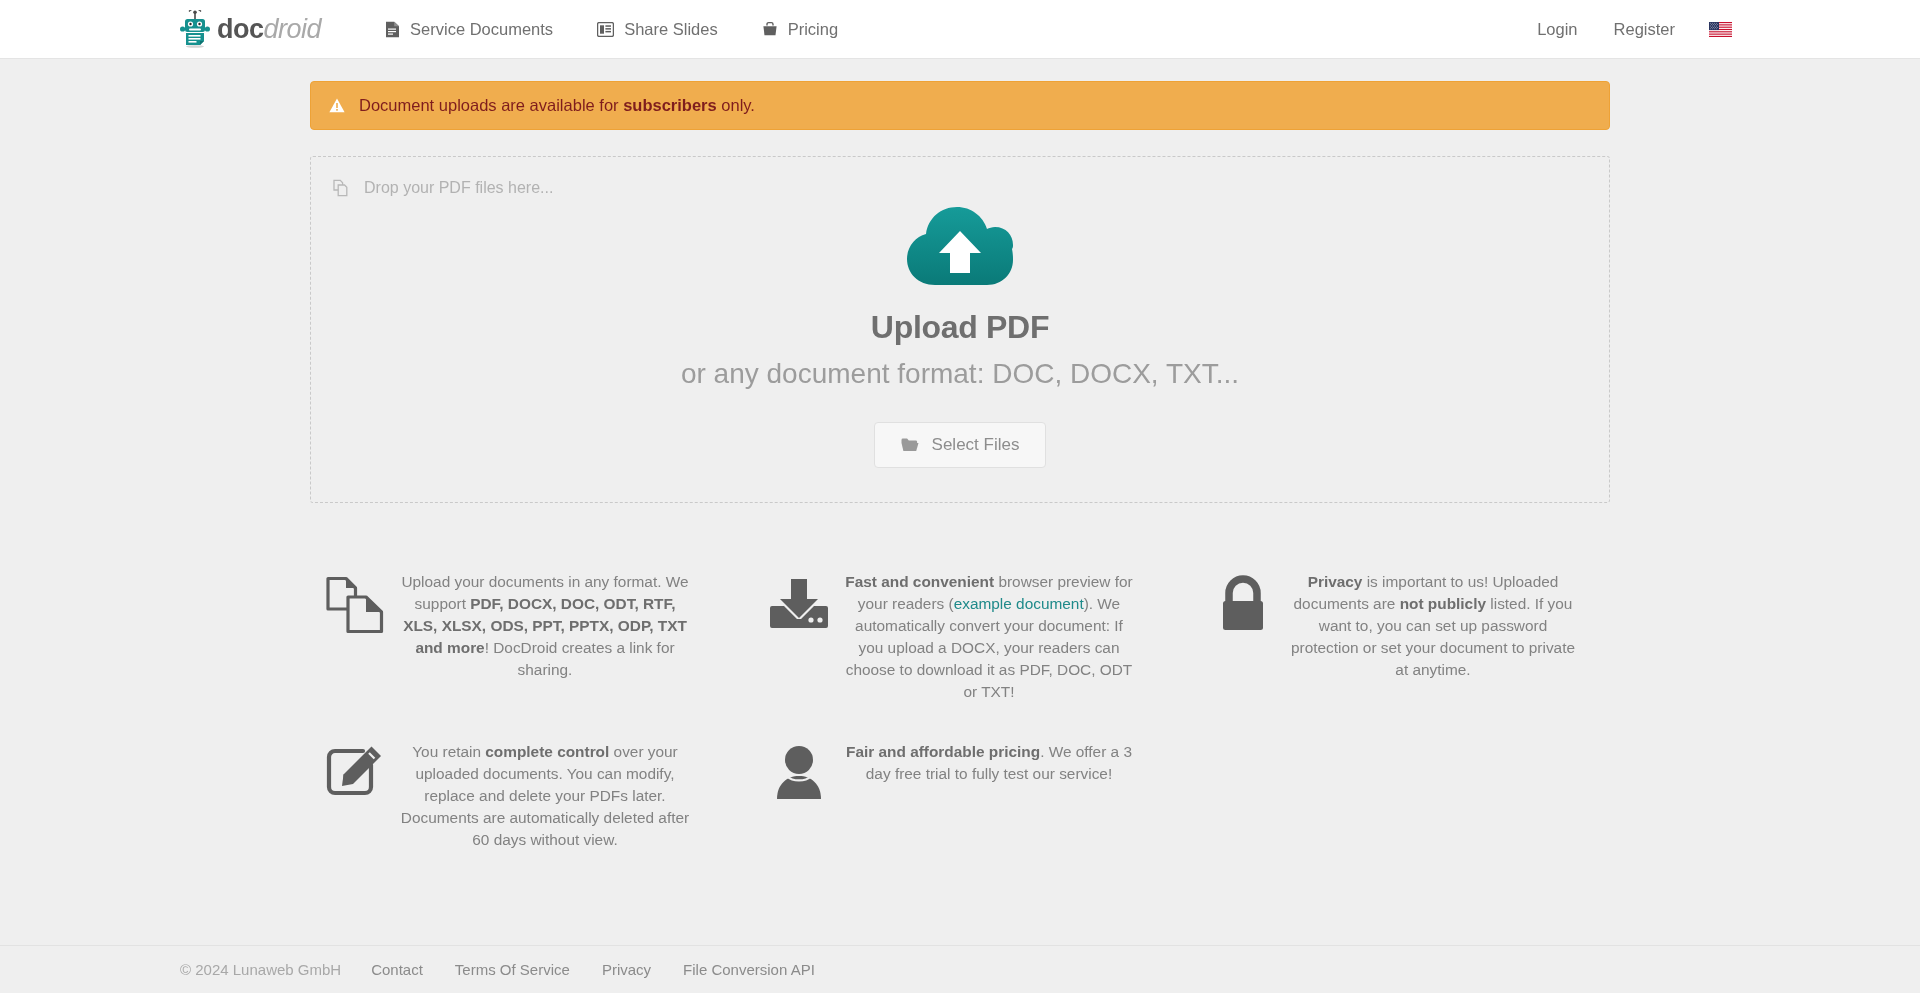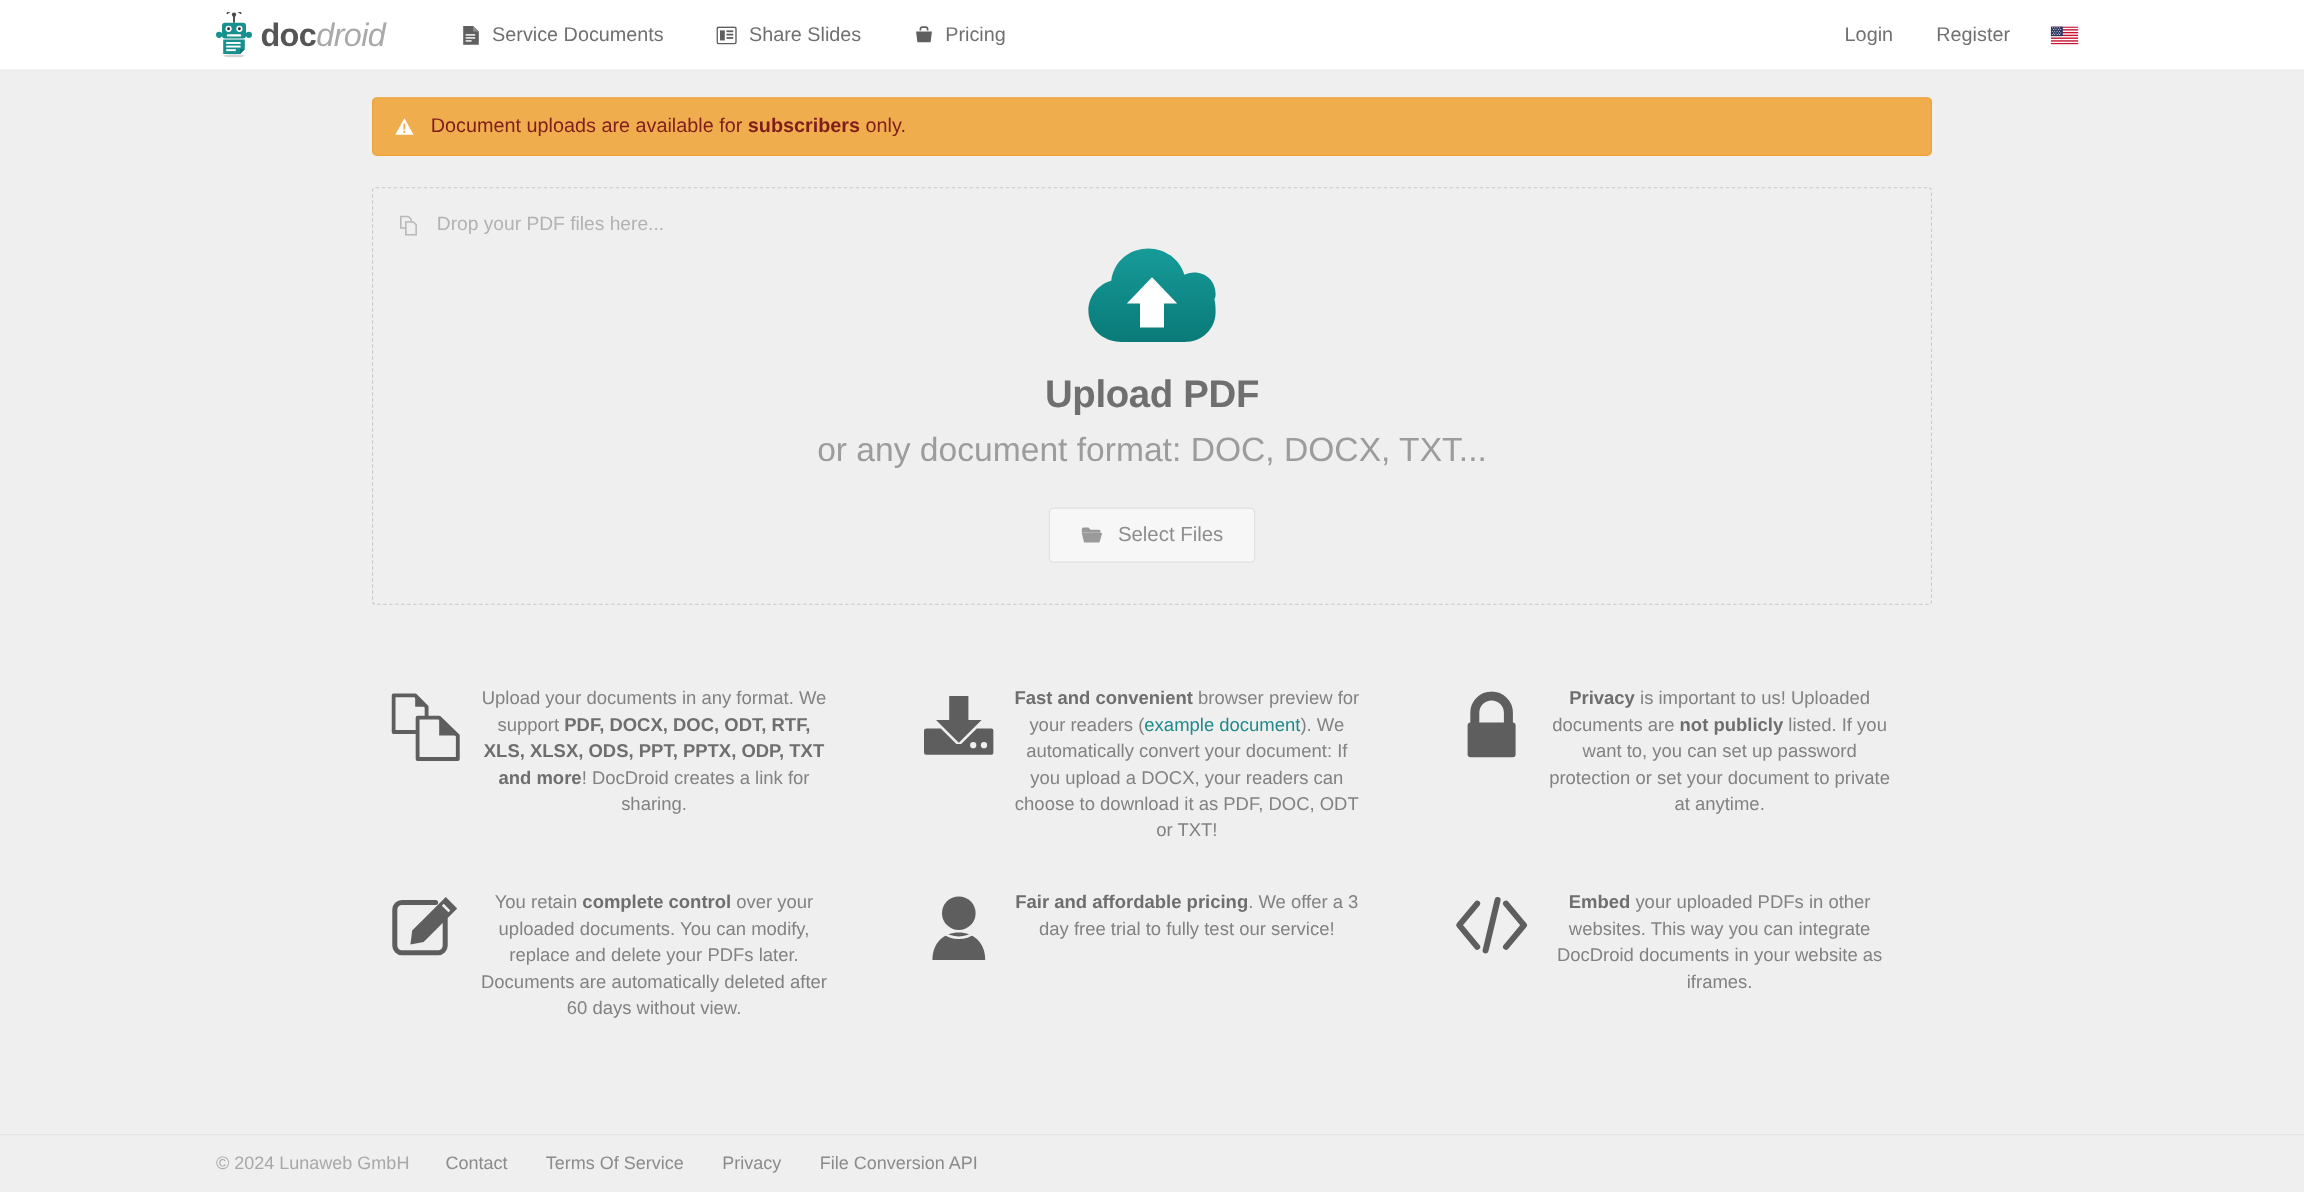--- a/index.html
+++ b/index.html
@@ -425,32 +425,20 @@
           <circle cx="23" cy="15" r="14" fill="#5e5e5e"></circle>
           <path d="M1 54 C1 39 11 31 23 31 C35 31 45 39 45 54 z" fill="#5e5e5e"></path>
           <path d="M11 31.5 a14.5 9 0 0 0 24 0" fill="none" stroke="#efefef" stroke-width="2.2"></path>
         </svg>
       </div>
       <div class="feature-text">
         <b>Fair and affordable pricing</b><span>. We offer a 3 day free trial to fully test our service!</span>
       </div>
     </div>
 
-    <div class="feature">
-      <div class="feature-ico">
-        <svg width="62" height="50" viewBox="0 0 62 50">
-          <path d="M19 7 L4 25 L19 43" fill="none" stroke="#5e5e5e" stroke-width="5" stroke-linecap="round" stroke-linejoin="round"></path>
-          <path d="M43 7 L58 25 L43 43" fill="none" stroke="#5e5e5e" stroke-width="5" stroke-linecap="round" stroke-linejoin="round"></path>
-          <path d="M36 4 L26 46" fill="none" stroke="#5e5e5e" stroke-width="5" stroke-linecap="round"></path>
-        </svg>
-      </div>
-      <div class="feature-text">
-        <b>Embed</b><span> your uploaded PDFs in other websites. This way you can integrate DocDroid documents in your website as iframes.</span>
-      </div>
-    </div>
 
   </div>
 </div>
 
 <div class="footer">
   <div class="footer-inner">
     <span class="copyright">© 2024 Lunaweb GmbH</span>
     <a class="footer-link">Contact</a>
     <a class="footer-link">Terms Of Service</a>
     <a class="footer-link">Privacy</a>

